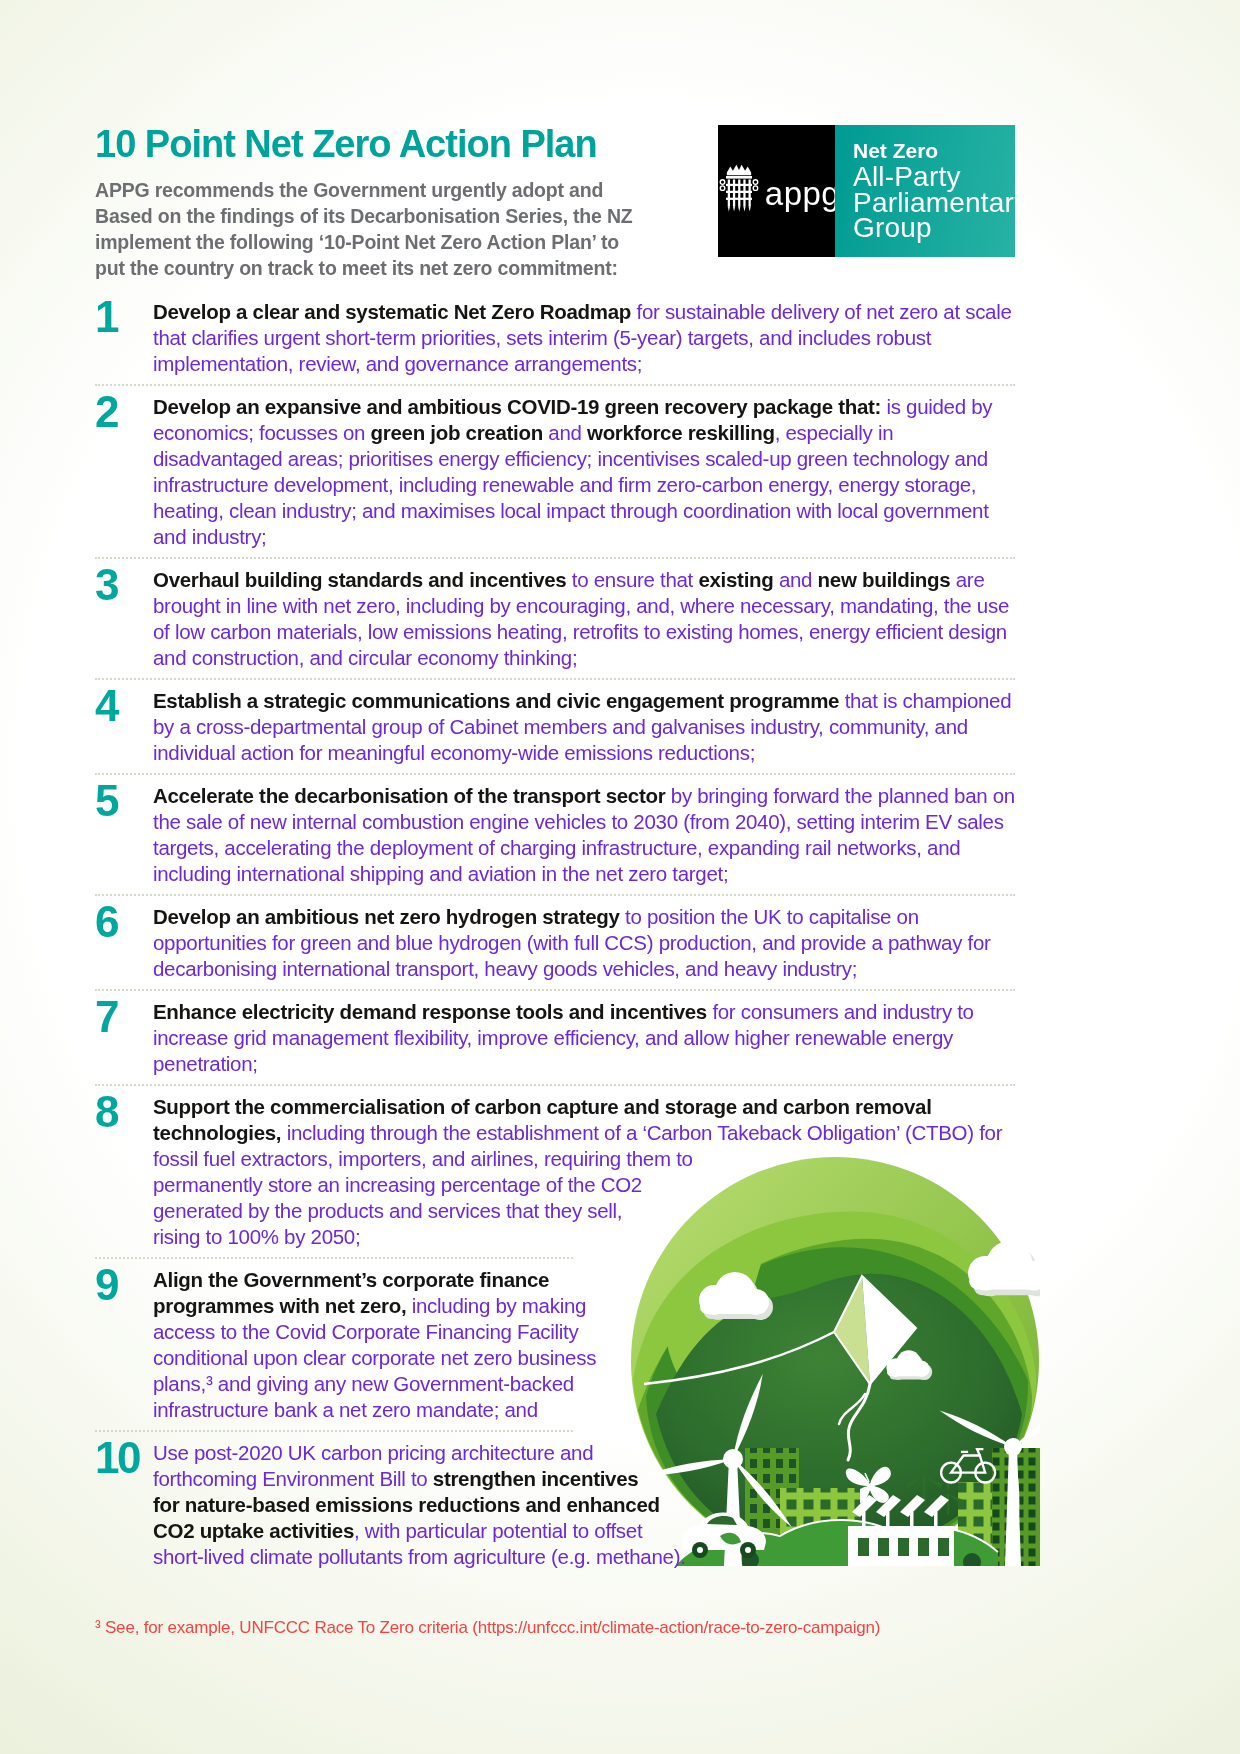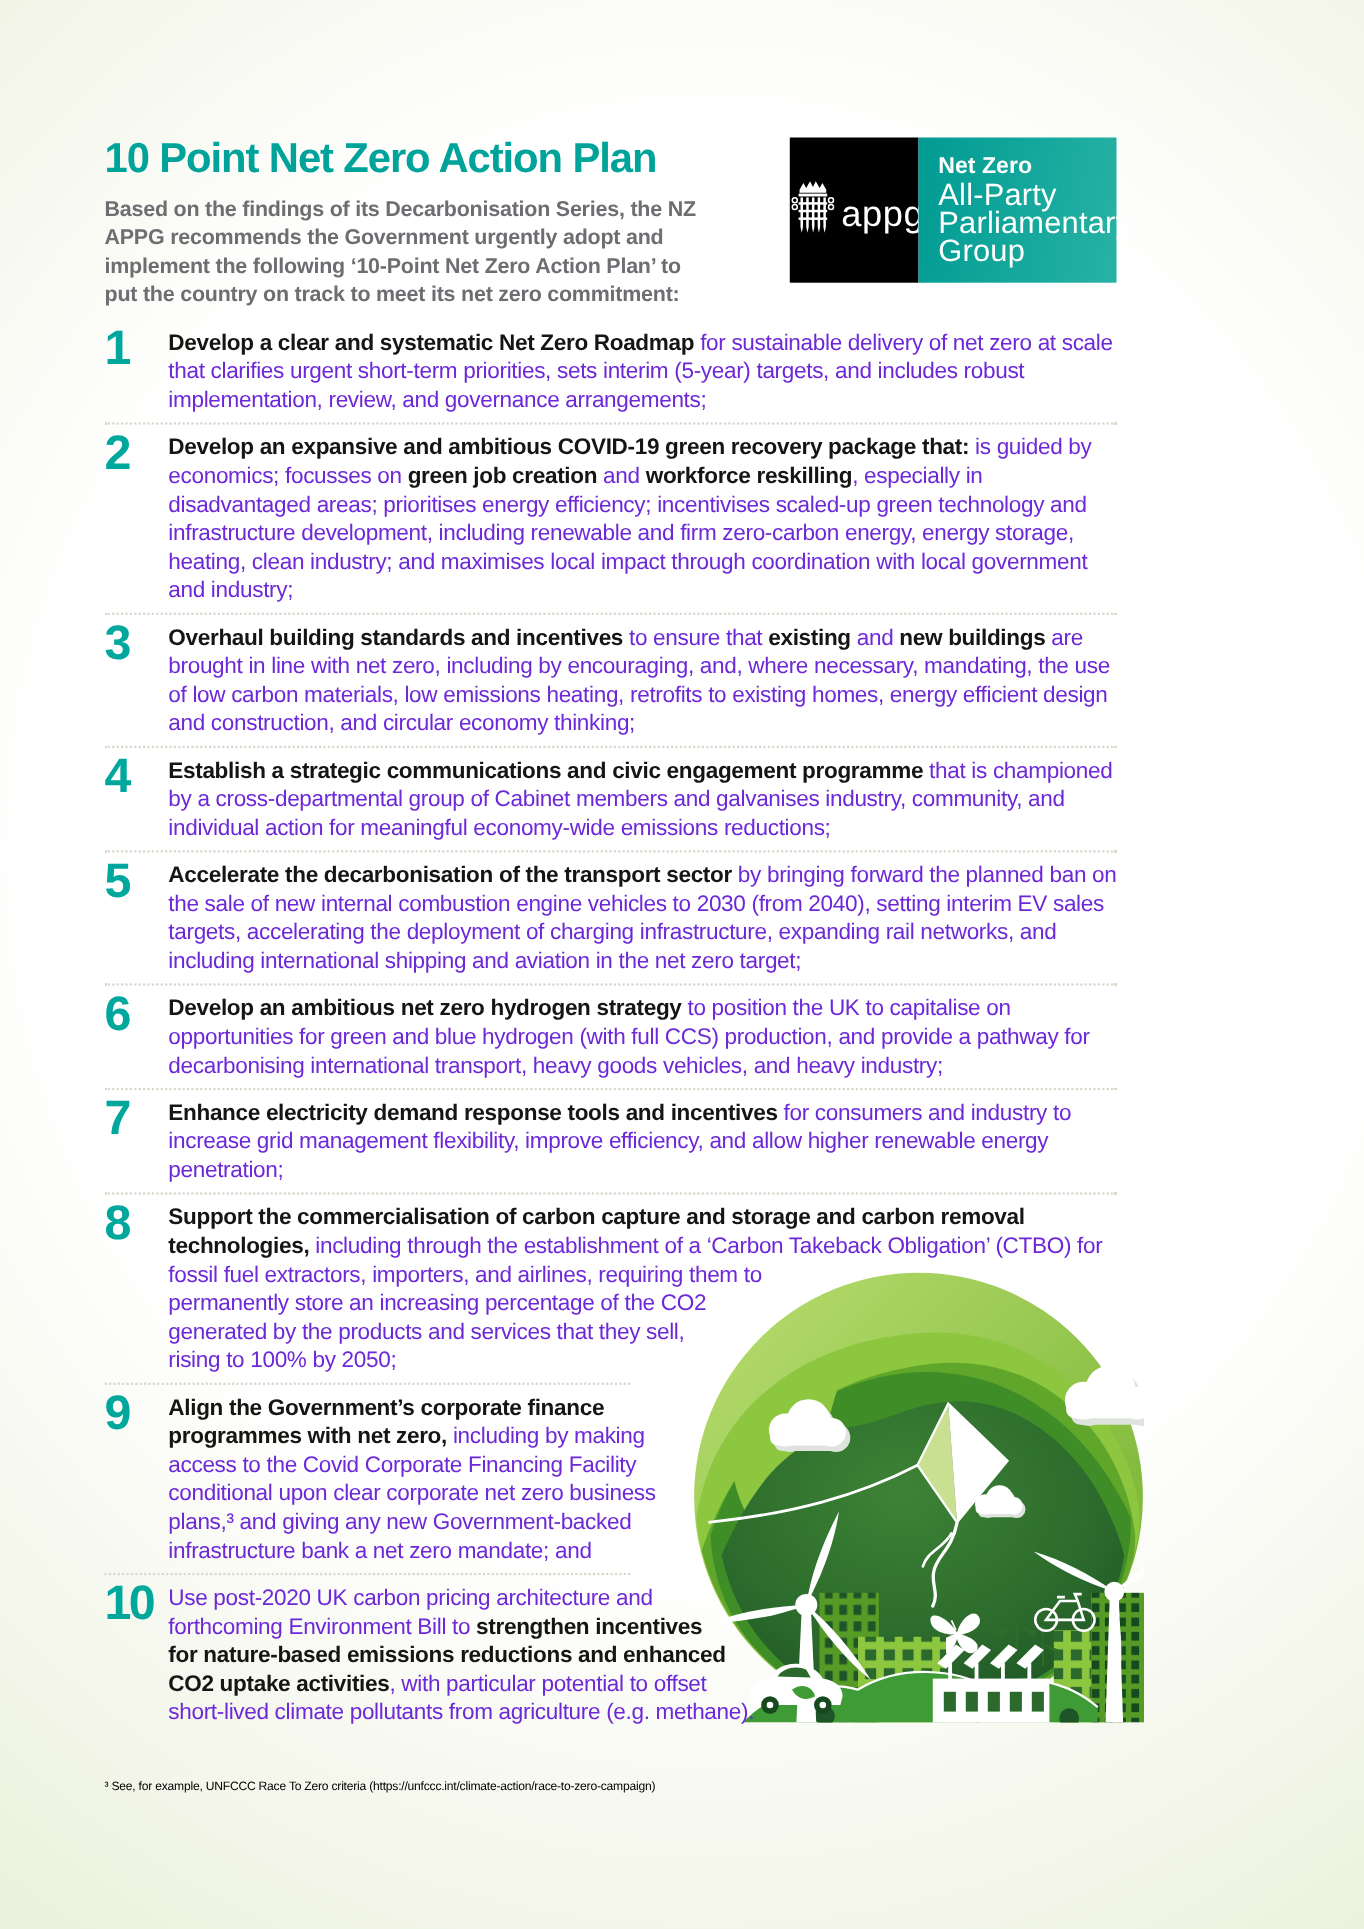--- a/index.html
+++ b/index.html
@@ -50,34 +50,34 @@
 
   
   .earth-float{
     float:right;width:410px;height:410px;
     margin:62px -25px 14px 22px;
     shape-outside:circle(212px at 227px 267px);
   }
   .earth-float svg{display:block;}
 
   .footnote{
-    clear:both;padding-top:38px;font-size:11px;letter-spacing:-0.2px;color:#000000;
+    clear:both;padding-top:38px;font-size:17px;letter-spacing:-0.2px;color:#ef4444;
   }
 </style>
 </head>
 <body>
 
 <div class="page">
 
   <div class="header">
     <div class="title-block">
       <h1 class="page-title">10 Point Net Zero Action Plan</h1>
       <div>
+        <span class="introline">APPG recommends the Government urgently adopt and</span>
         <span class="introline">Based on the findings of its Decarbonisation Series, the NZ</span>
-        <span class="introline">APPG recommends the Government urgently adopt and</span>
         <span class="introline">implement the following ‘10-Point Net Zero Action Plan’ to</span>
         <span class="introline">put the country on track to meet its net zero commitment:</span>
       </div>
     </div>
     <div class="logo">
       <div class="logo-black">
         <span>
           <svg width="52" height="56" viewBox="0 0 60 64" fill="#fff">
             <path d="M16 13 l4-7 3 5 4-7 3 6 3-6 4 7 3-5 4 7 v3 H16 z"></path>
             <rect x="15" y="17" width="30" height="3"></rect>

